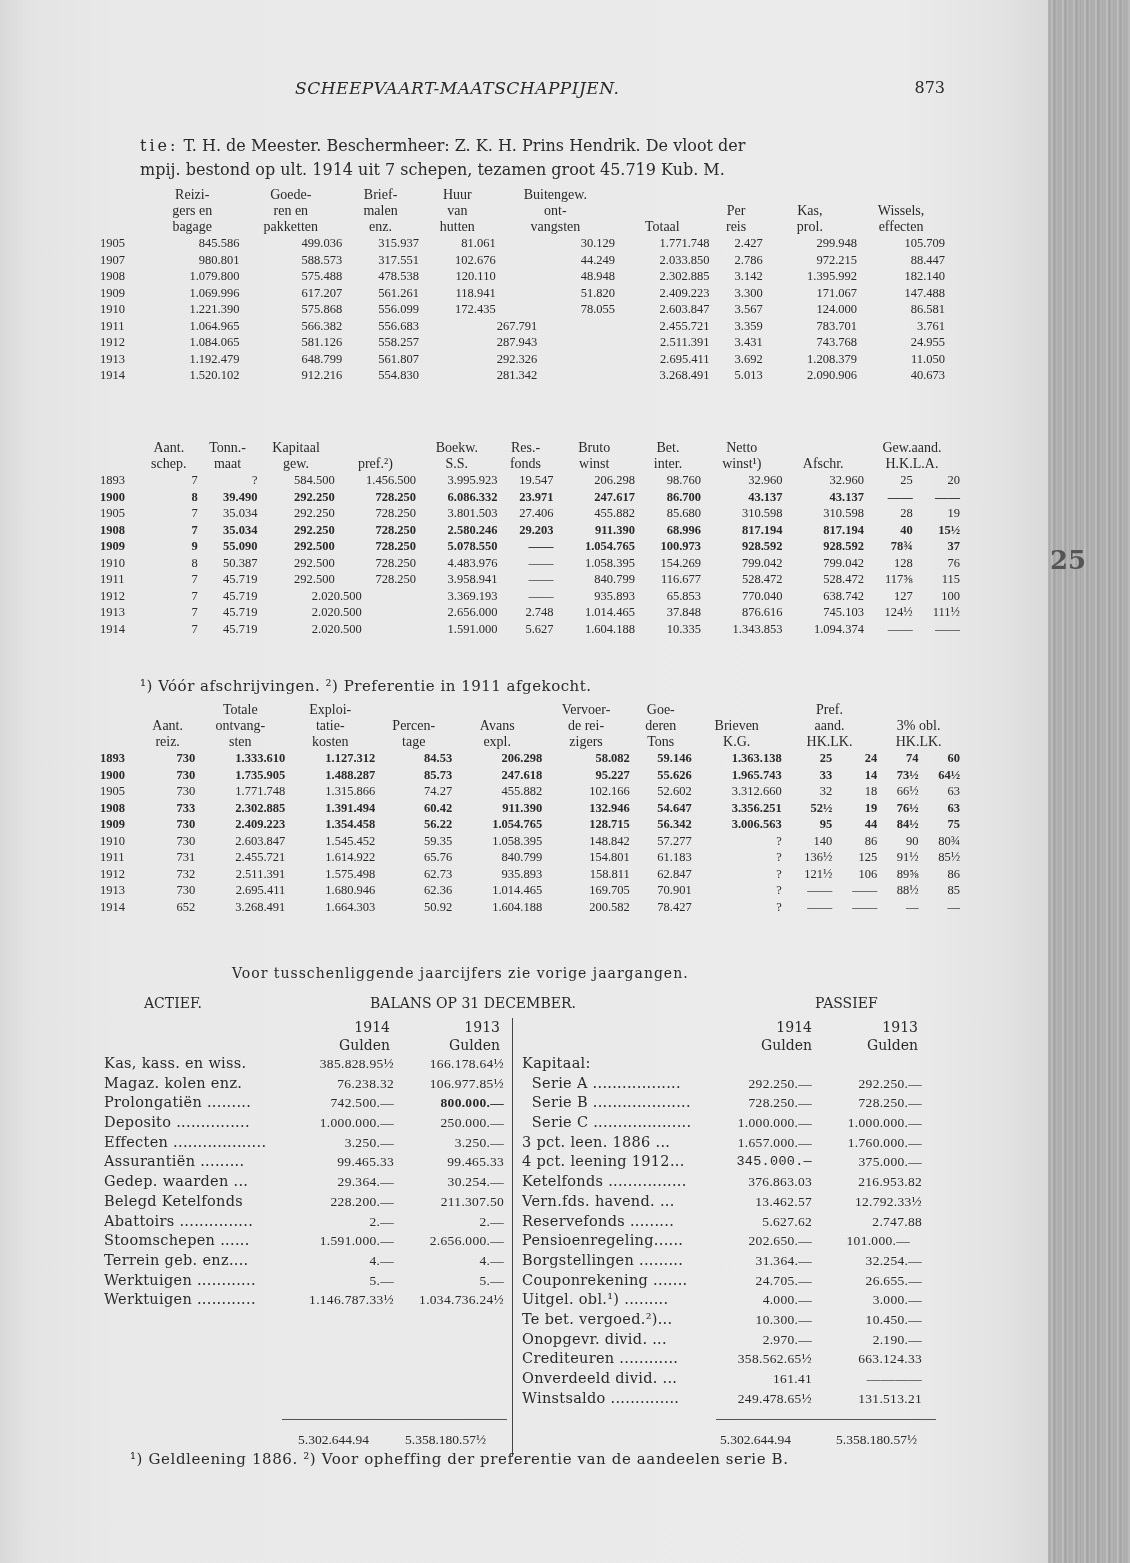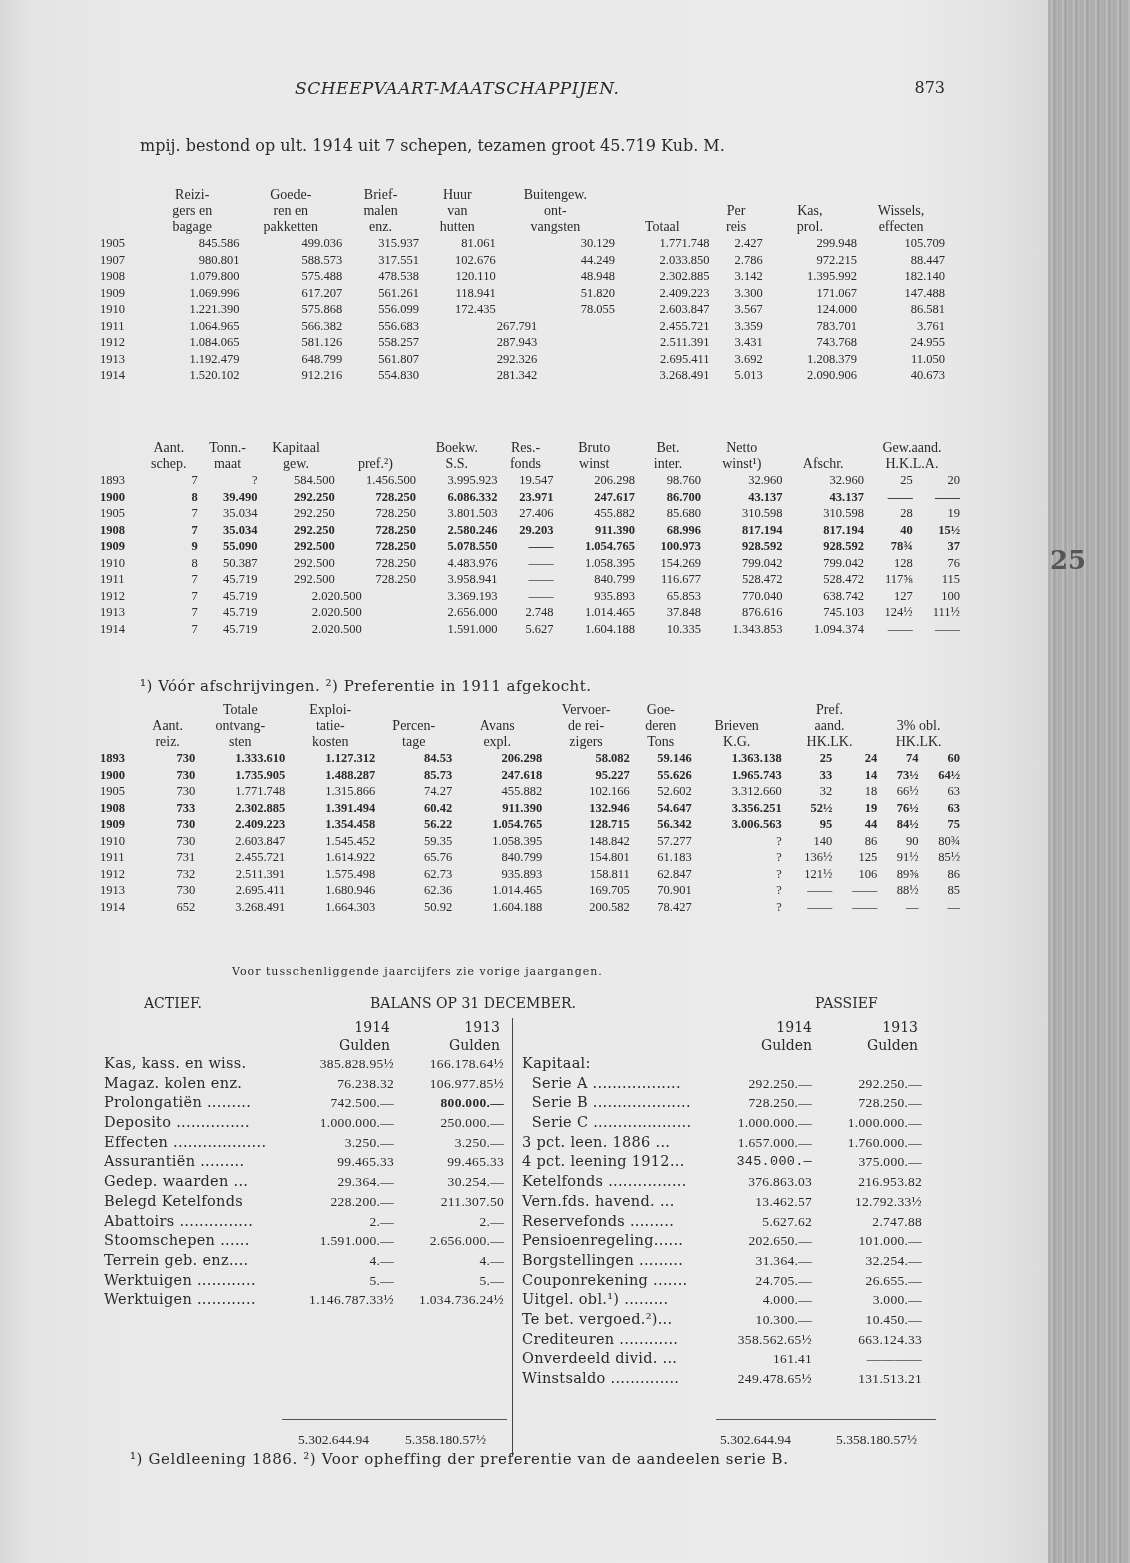--- a/index.html
+++ b/index.html
@@ -41,21 +41,21 @@
   .t2 tr.bold td { font-weight: bold; }
 
   .fn1 { position:absolute; left:140px; top:677px; font-size:15px; letter-spacing: 0.5px; }
 
   .t3 { left: 100px; top: 702px; width: 860px; font-size: 12.5px; }
   .t3 th { font-size: 14px; line-height: 16px; text-align: center; margin-top: 28px; }
   .t3 td { text-align: right; line-height: 16.5px; }
   .t3 td.yr { text-align: left; width: 40px; }
   .t3 tr.bold td { font-weight: bold; }
 
-  .note { position:absolute; left:232px; top:965px; font-size:11px; letter-spacing: 1px; }
+  .note { position:absolute; left:232px; top:965px; font-size:14px; letter-spacing: 1px; }
 
   .bal-head { position:absolute; top:995px; left:100px; width:850px; height:20px; font-size:14px; }
   .bal-head .a { position:absolute; left:44px; }
   .bal-head .m { position:absolute; left:270px; }
   .bal-head .p { position:absolute; left:715px; }
   .vline { position:absolute; left:512px; top:1018px; width:1px; height:438px; background:#444; }
   .colhd { position:absolute; font-size:14px; text-align:right; line-height:18px; }
 
   .tl { position:absolute; font-size: 14.5px; line-height: 19.7px; letter-spacing: 0.3px; }
   .tl .row { position: relative; height: 19.7px; }
@@ -72,20 +72,21 @@
 <div class="page"></div>
 <div class="edge"></div>
 <div class="edge-mark">25</div>
 
 <div class="hdr">
   <span class="title">SCHEEPVAART-MAATSCHAPPIJEN.</span>
   <span class="pnum">873</span>
 </div>
 
 <div class="intro">
+  <div style="margin-left:0px"><span class="sp">tie:</span> <span>T. H. de Meester. Beschermheer: Z. K. H. Prins Hendrik. De vloot der</span></div>
   <div style="margin-left:0px"><span>mpij. bestond op ult. 1914 uit 7 schepen, tezamen groot 45.719 Kub. M.</span></div>
 </div>
 
 <table class="t1">
   <thead>
     <tr>
       <th></th>
       <th>Reizi-<br>gers en<br>bagage</th>
       <th>Goede-<br>ren en<br>pakketten</th>
       <th>Brief-<br>malen<br>enz.</th>
@@ -689,41 +690,46 @@
       <span class="v2" style="right: 0px;">12.792.33½</span>
     </div>
     <div class="row">
       <span class="lbl">Reservefonds .........</span>
       <span class="v1" style="right: 110px;">5.627.62</span>
       <span class="v2" style="right: 0px;">2.747.88</span>
     </div>
     <div class="row">
       <span class="lbl">Pensioenregeling......</span>
       <span class="v1" style="right: 110px;">202.650.—</span>
-      <span class="v2" style="right: 0px;">101.000.—</span>
+      <span class="v2" style="right: 12px;">101.000.—</span>
     </div>
     <div class="row">
       <span class="lbl">Borgstellingen .........</span>
       <span class="v1" style="right: 110px;">31.364.—</span>
       <span class="v2" style="right: 0px;">32.254.—</span>
     </div>
     <div class="row">
       <span class="lbl">Couponrekening .......</span>
       <span class="v1" style="right: 110px;">24.705.—</span>
       <span class="v2" style="right: 0px;">26.655.—</span>
     </div>
     <div class="row">
       <span class="lbl">Uitgel. obl.¹) .........</span>
       <span class="v1" style="right: 110px;">4.000.—</span>
       <span class="v2" style="right: 0px;">3.000.—</span>
     </div>
     <div class="row">
       <span class="lbl">Te bet. vergoed.²)...</span>
       <span class="v1" style="right: 110px;">10.300.—</span>
       <span class="v2" style="right: 0px;">10.450.—</span>
+    </div>
+    <div class="row">
+      <span class="lbl">Onopgevr. divid. ...</span>
+      <span class="v1" style="right: 110px;">2.970.—</span>
+      <span class="v2" style="right: 0px;">2.190.—</span>
     </div>
     <div class="row">
       <span class="lbl">Crediteuren ............</span>
       <span class="v1" style="right: 110px;">358.562.65½</span>
       <span class="v2" style="right: 0px;">663.124.33</span>
     </div>
     <div class="row">
       <span class="lbl">Onverdeeld divid. ...</span>
       <span class="v1" style="right: 110px;">161.41</span>
       <span class="v2" style="right: 0px;">————</span>

